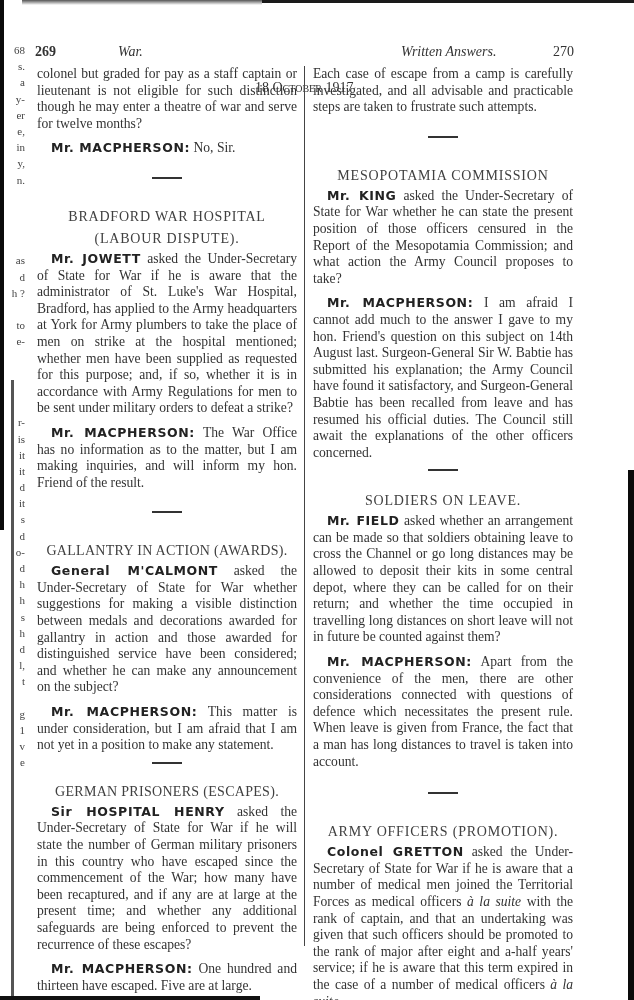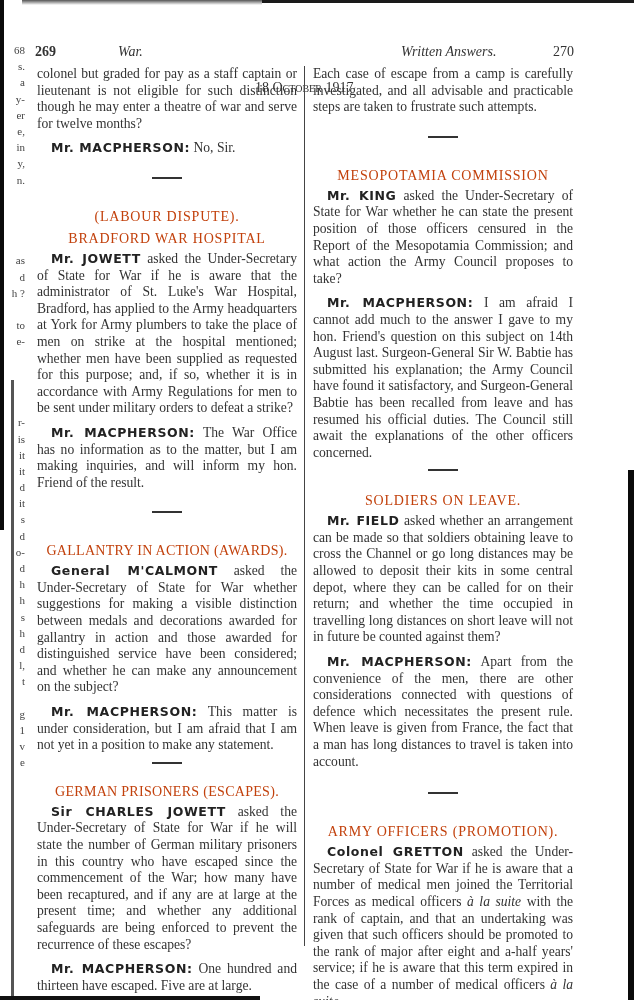--- a/index.html
+++ b/index.html
@@ -20,21 +20,21 @@
   .header .it { font-style:italic; }
   .sc { font-variant:small-caps;margin-top:36px; }
   .col { position:absolute; top:66px; font-family:"Liberation Serif",serif; font-size:13.6px; line-height:16.6px; text-align:justify; color:#333; }
   .col-left { left:37px; width:260px; }
   .col-right { left:313px; width:260px; }
   .divider { position:absolute; left:304px; top:66px; width:1px; height:880px; background:#444; }
   p { margin:0 0 8px 0; }
   .indent { text-indent:14px; }
   .speaker { font-family:"DejaVu Sans","Liberation Sans",sans-serif; font-weight:bold; font-size:12.5px; letter-spacing:0.6px; color:#222; }
   .rule { width:30px; height:2px; background:#333; margin:20px auto 28px; }
-  .heading { text-align:center; letter-spacing:0.8px; font-size:14px; line-height:19px; margin:0 0 3px 0; color:#c2410c; }
+  .heading { text-align:center; letter-spacing:0.8px; font-size:14px; line-height:19px; margin:0 0 3px 0; color:#404040; }
   .em { font-style:italic; }
 </style>
 </head>
 <body>
 
 <div class="scan-top"></div>
 <div class="scan-top-left"></div>
 <div class="scan-top-mark"></div>
 <div class="left-bar"></div>
 <div class="left-gutter-line"></div>
@@ -101,22 +101,22 @@
 
 <div class="col col-left">
   <p>colonel but graded for pay as a staff captain or lieutenant is not eligible for such distinction though he may enter a theatre of war and serve for twelve months?</p>
   <p class="indent">
     <span class="speaker">Mr. MACPHERSON:</span>
     <span>No, Sir.</span>
   </p>
 
   <div class="rule"></div>
   <div>
+    <div class="heading">BRADFORD WAR HOSPITAL</div>
     <div class="heading">(LABOUR DISPUTE).</div>
-    <div class="heading">BRADFORD WAR HOSPITAL</div>
     <p class="indent">
       <span class="speaker">Mr. JOWETT</span>
       <span>asked the Under-Secretary of State for War if he is aware that the administrator of St. Luke's War Hospital, Bradford, has applied to the Army headquarters at York for Army plumbers to take the place of men on strike at the hospital mentioned; whether men have been supplied as requested for this purpose; and, if so, whether it is in accordance with Army Regulations for men to be sent under military orders to defeat a strike?</span>
     </p>
     <p class="indent">
       <span class="speaker">Mr. MACPHERSON:</span>
       <span>The War Office has no information as to the matter, but I am making inquiries, and will inform my hon. Friend of the result.</span>
     </p>
   </div>
 
@@ -130,21 +130,21 @@
     <p class="indent">
       <span class="speaker">Mr. MACPHERSON:</span>
       <span>This matter is under consideration, but I am afraid that I am not yet in a position to make any statement.</span>
     </p>
   </div>
 
   <div class="rule" style="margin:8px auto 18px;"></div>
   <div>
     <div class="heading" style="letter-spacing:0.3px;">GERMAN PRISONERS (ESCAPES).</div>
     <p class="indent">
-      <span class="speaker">Sir CHARLES JOWETT</span>
+      <span class="speaker">Sir HOSPITAL HENRY</span>
       <span>asked the Under-Secretary of State for War if he will state the number of German military prisoners in this country who have escaped since the commencement of the War; how many have been recaptured, and if any are at large at the present time; and whether any additional safeguards are being enforced to prevent the recurrence of these escapes?</span>
     </p>
     <p class="indent">
       <span class="speaker">Mr. MACPHERSON:</span>
       <span>One hundred and thirteen have escaped. Five are at large.</span>
     </p>
   </div>
 </div>
 
 <div class="col col-right">

